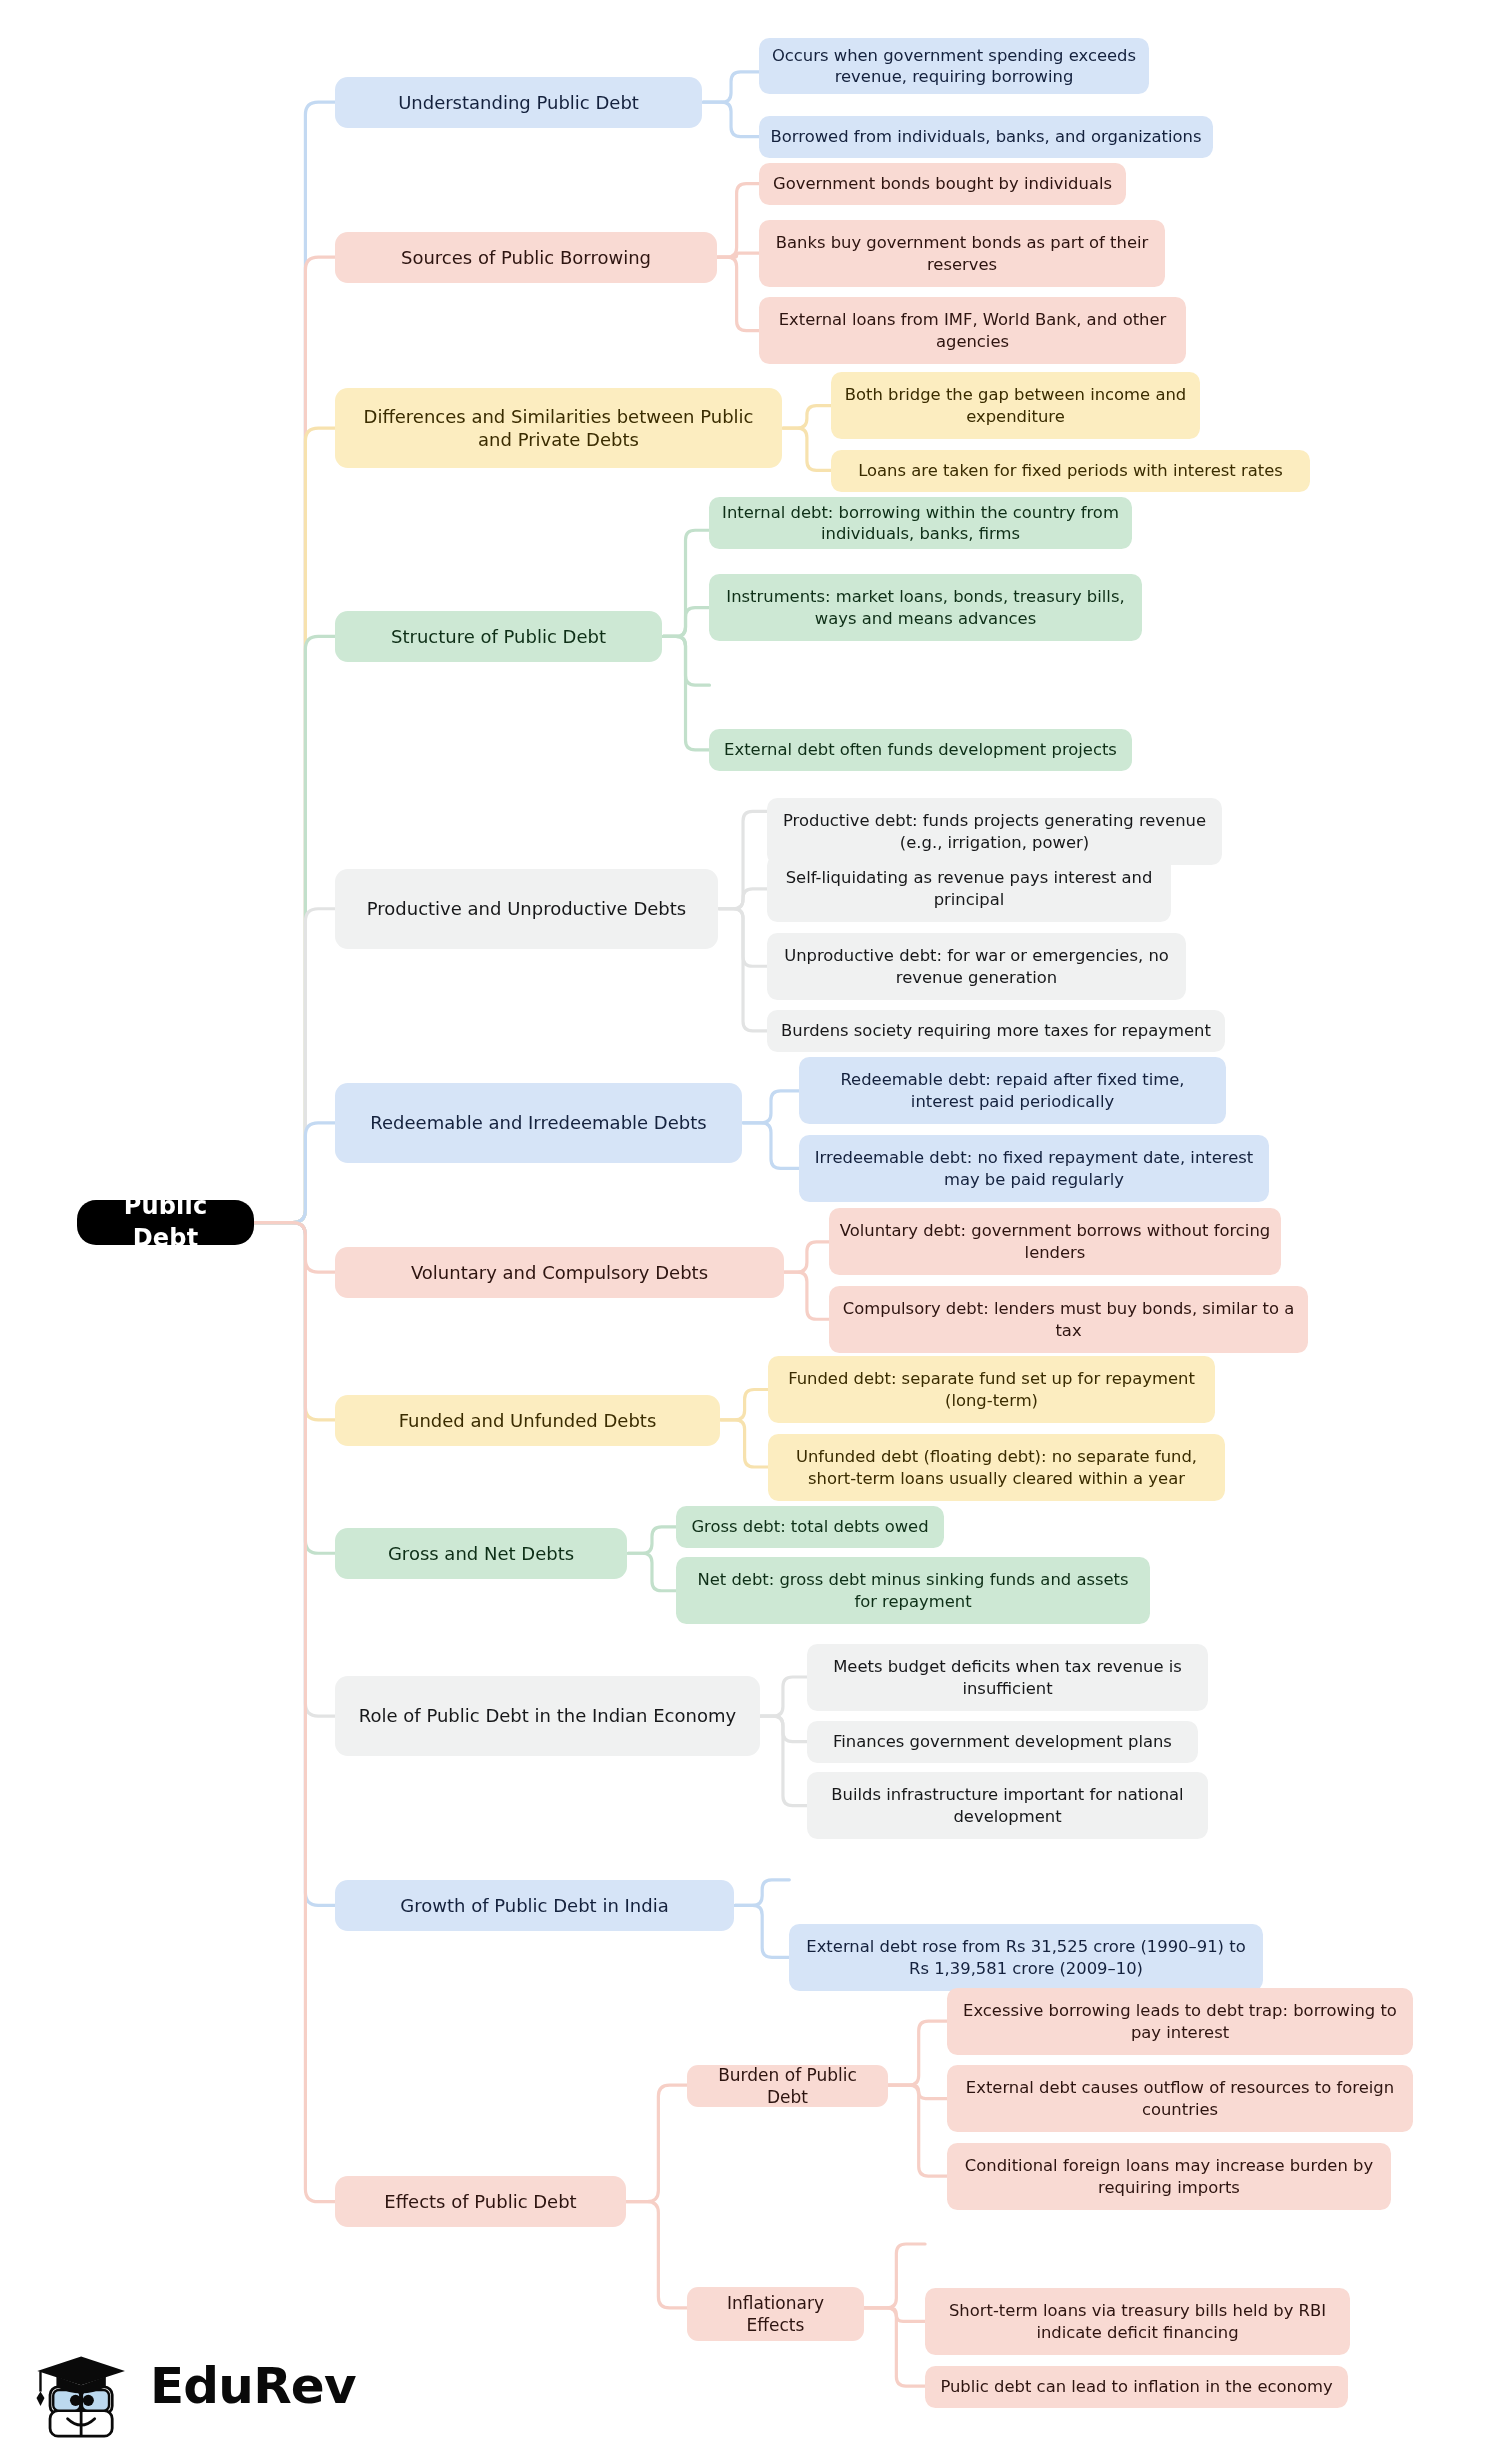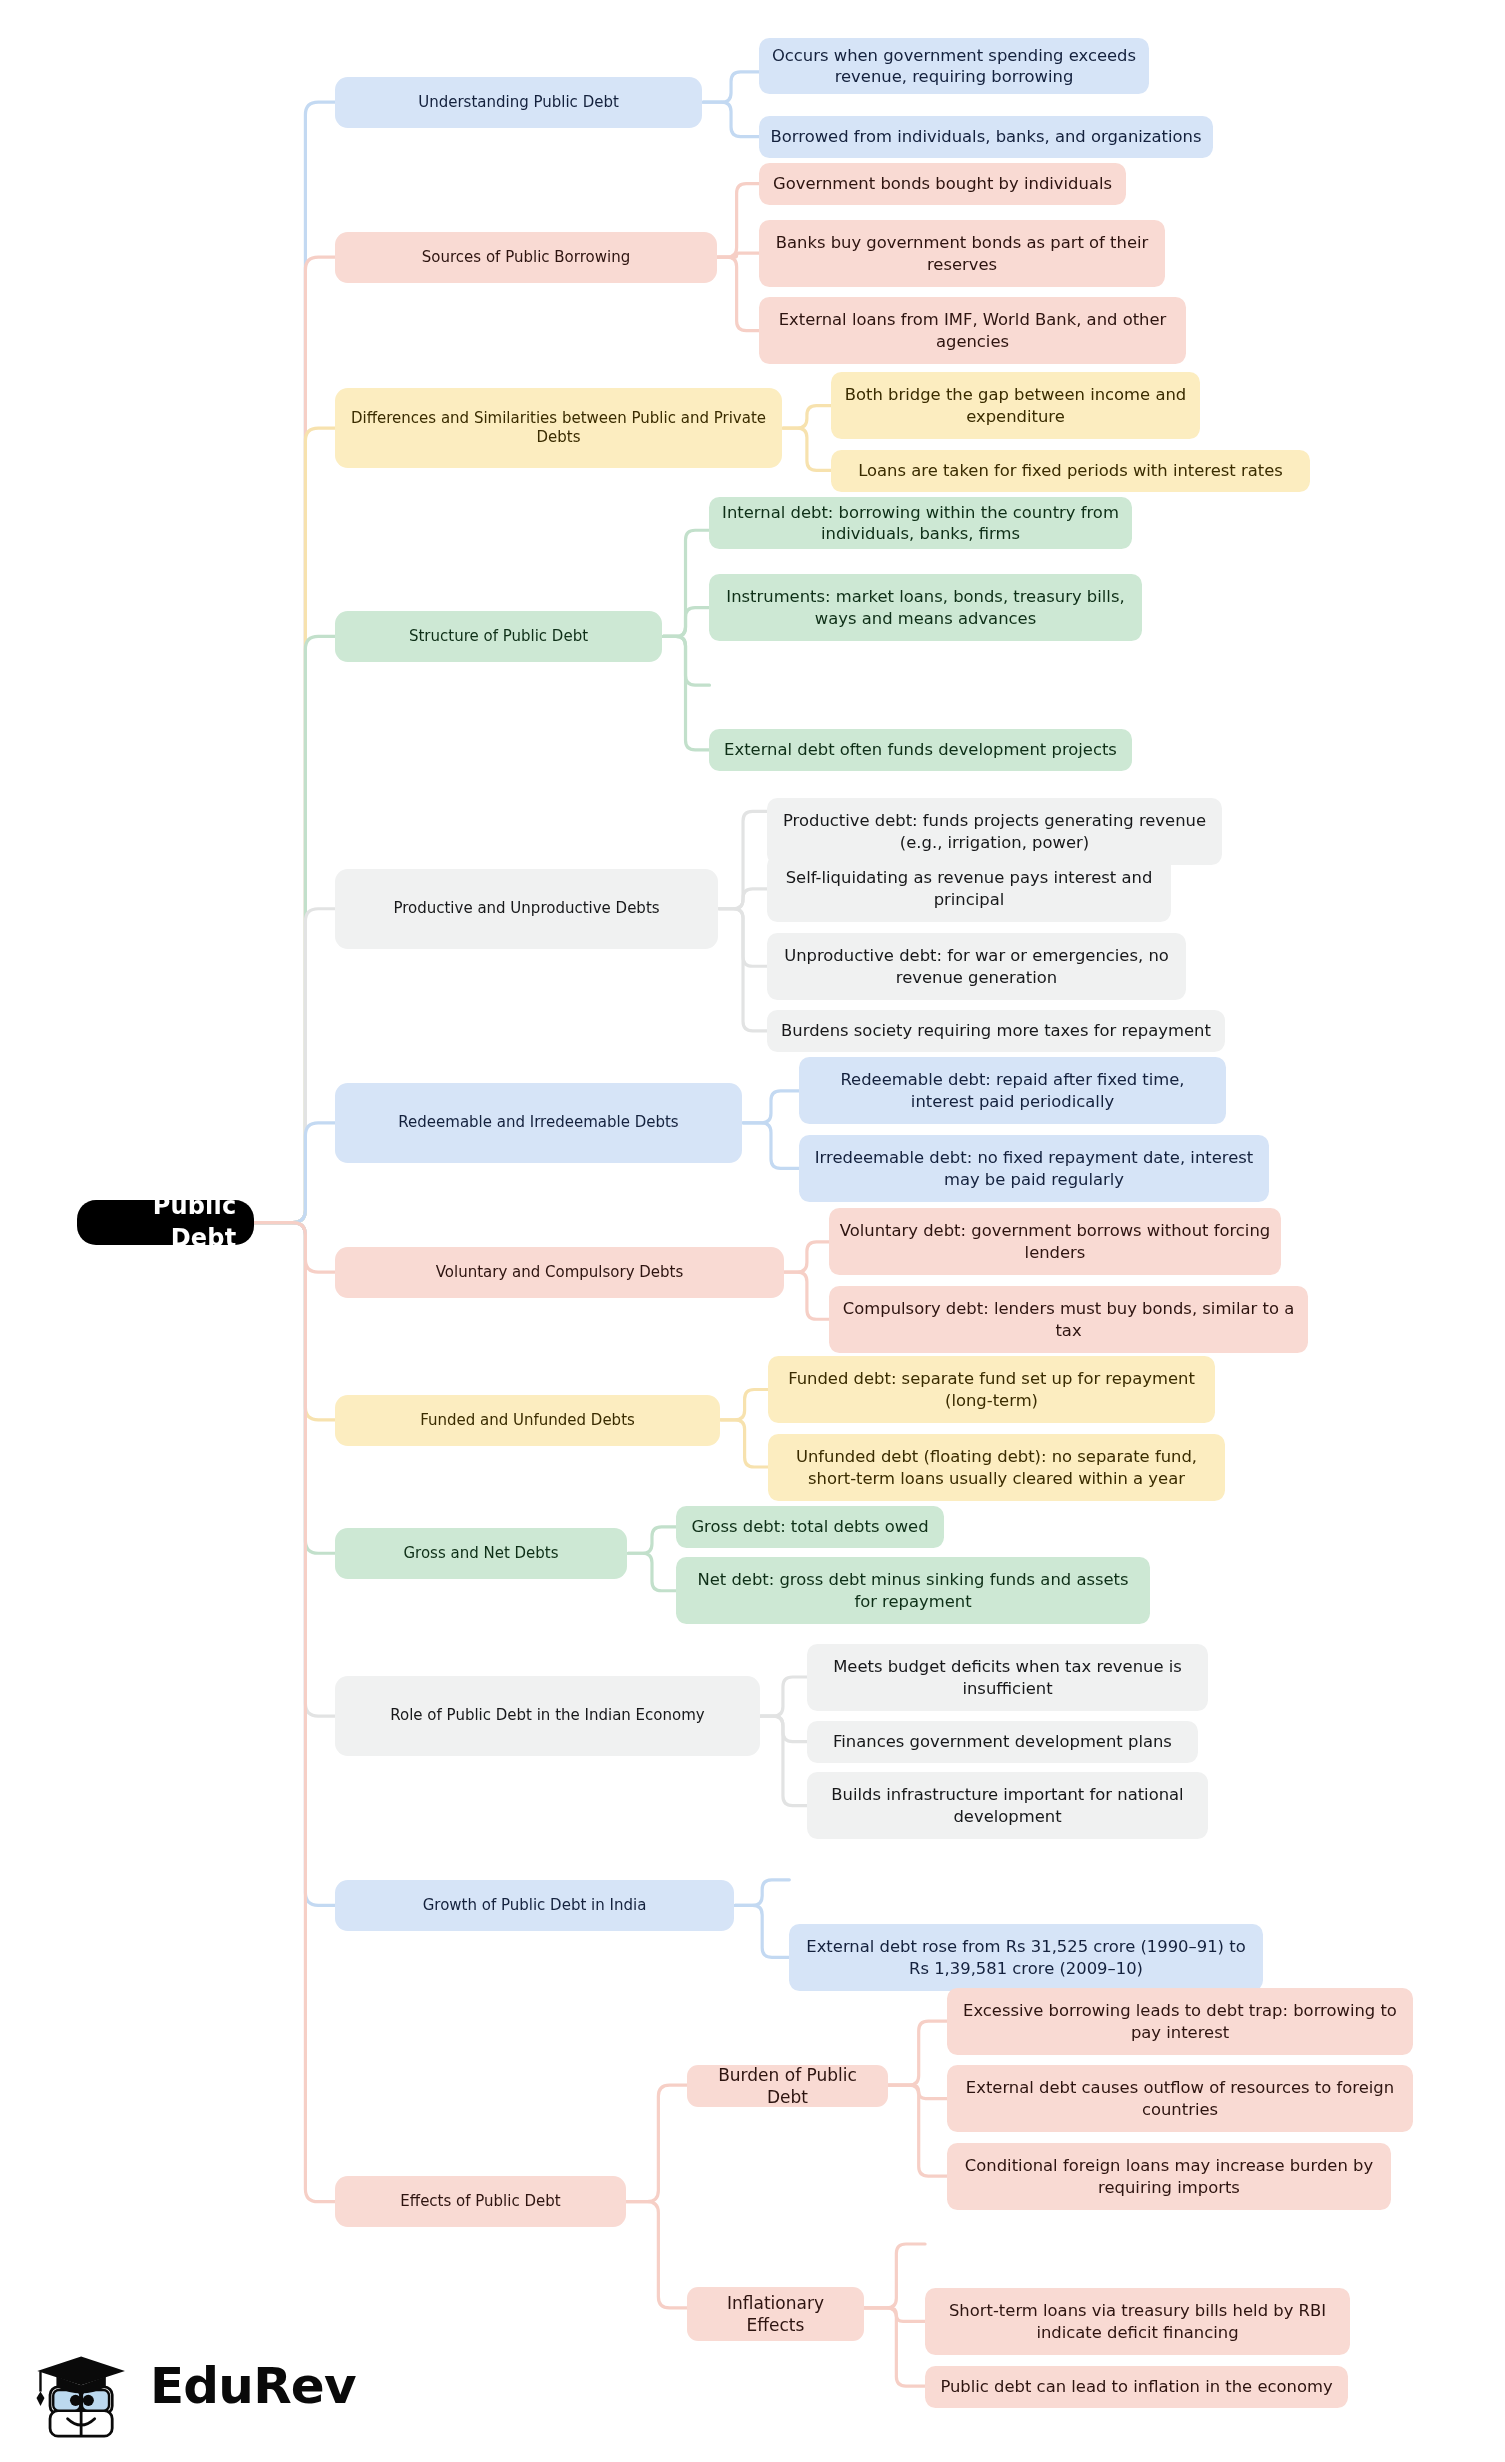--- a/index.html
+++ b/index.html
@@ -20,21 +20,21 @@
   }
 
   
   .node.root{
     background:#000000;color:#ffffff;
     font-weight:bold;font-size:24px;border-radius:19px;
     letter-spacing:0.2px;padding:8px 17.6px;
   }
 
   
-  .node.l1{ font-size:15px; border-radius:12.8px; }
+  .node.l1{ font-size:18px; border-radius:12.8px; }
   .node.l1.blue  {background:#d6e4f7;color:#14213d;}
   .node.l1.pink  {background:#f9dad3;color:#2d1410;}
   .node.l1.yellow{background:#fcedc0;color:#3a2c00;}
   .node.l1.green {background:#cde8d4;color:#0e2f17;}
   .node.l1.gray  {background:#f0f1f1;color:#17181a;}
 
   
   .node.l2mid{ font-size:17px; border-radius:11.2px; }
   .node.l2mid.pink{background:#f9dad3;color:#2d1410;}
 
@@ -105,21 +105,21 @@
       <path d="M784 2757 H810 Q824 2757 824 2743 V2625 Q824 2611 838 2611 H860" fill="none" stroke="#f6cfc6" stroke-width="4" stroke-linecap="round" stroke-linejoin="round"></path>
       <path d="M784 2757 H810 Q824 2757 824 2771 V2876 Q824 2890 838 2890 H860" fill="none" stroke="#f6cfc6" stroke-width="4" stroke-linecap="round" stroke-linejoin="round"></path>
       <path d="M1112 2611 H1138 Q1150 2611 1150 2599 V2543 Q1150 2531 1162 2531 H1186" fill="none" stroke="#f6cfc6" stroke-width="4" stroke-linecap="round" stroke-linejoin="round"></path>
       <path d="M1112 2611 H1141.5 Q1150 2611 1150 2619.5 V2619.5 Q1150 2628 1158.5 2628 H1186" fill="none" stroke="#f6cfc6" stroke-width="4" stroke-linecap="round" stroke-linejoin="round"></path>
       <path d="M1112 2611 H1138 Q1150 2611 1150 2623 V2713 Q1150 2725 1162 2725 H1186" fill="none" stroke="#f6cfc6" stroke-width="4" stroke-linecap="round" stroke-linejoin="round"></path>
       <path d="M1082 2890 H1110 Q1122 2890 1122 2878 V2822 Q1122 2810 1134 2810 H1158" fill="none" stroke="#f6cfc6" stroke-width="4" stroke-linecap="round" stroke-linejoin="round"></path>
       <path d="M1082 2890 H1113.5 Q1122 2890 1122 2898.5 V2898.5 Q1122 2907 1130.5 2907 H1158" fill="none" stroke="#f6cfc6" stroke-width="4" stroke-linecap="round" stroke-linejoin="round"></path>
       <path d="M1082 2890 H1110 Q1122 2890 1122 2902 V2976 Q1122 2988 1134 2988 H1158" fill="none" stroke="#f6cfc6" stroke-width="4" stroke-linecap="round" stroke-linejoin="round"></path>
     </svg>
 
-  <div class="node root" style="left:77px;top:1200px;width:177px;height:45px;text-align:right;">
+  <div class="node root" style="left:77px;top:1200px;width:177px;height:45px;">
     <span>Public Debt</span>
   </div>
 
   <div class="node l1 blue" style="left:335px;top:77px;width:367px;height:51px;">
     <span>Understanding Public Debt</span>
   </div>
 
   <div class="node l1 pink" style="left:335px;top:232px;width:382px;height:51px;">
     <span>Sources of Public Borrowing</span>
   </div>

